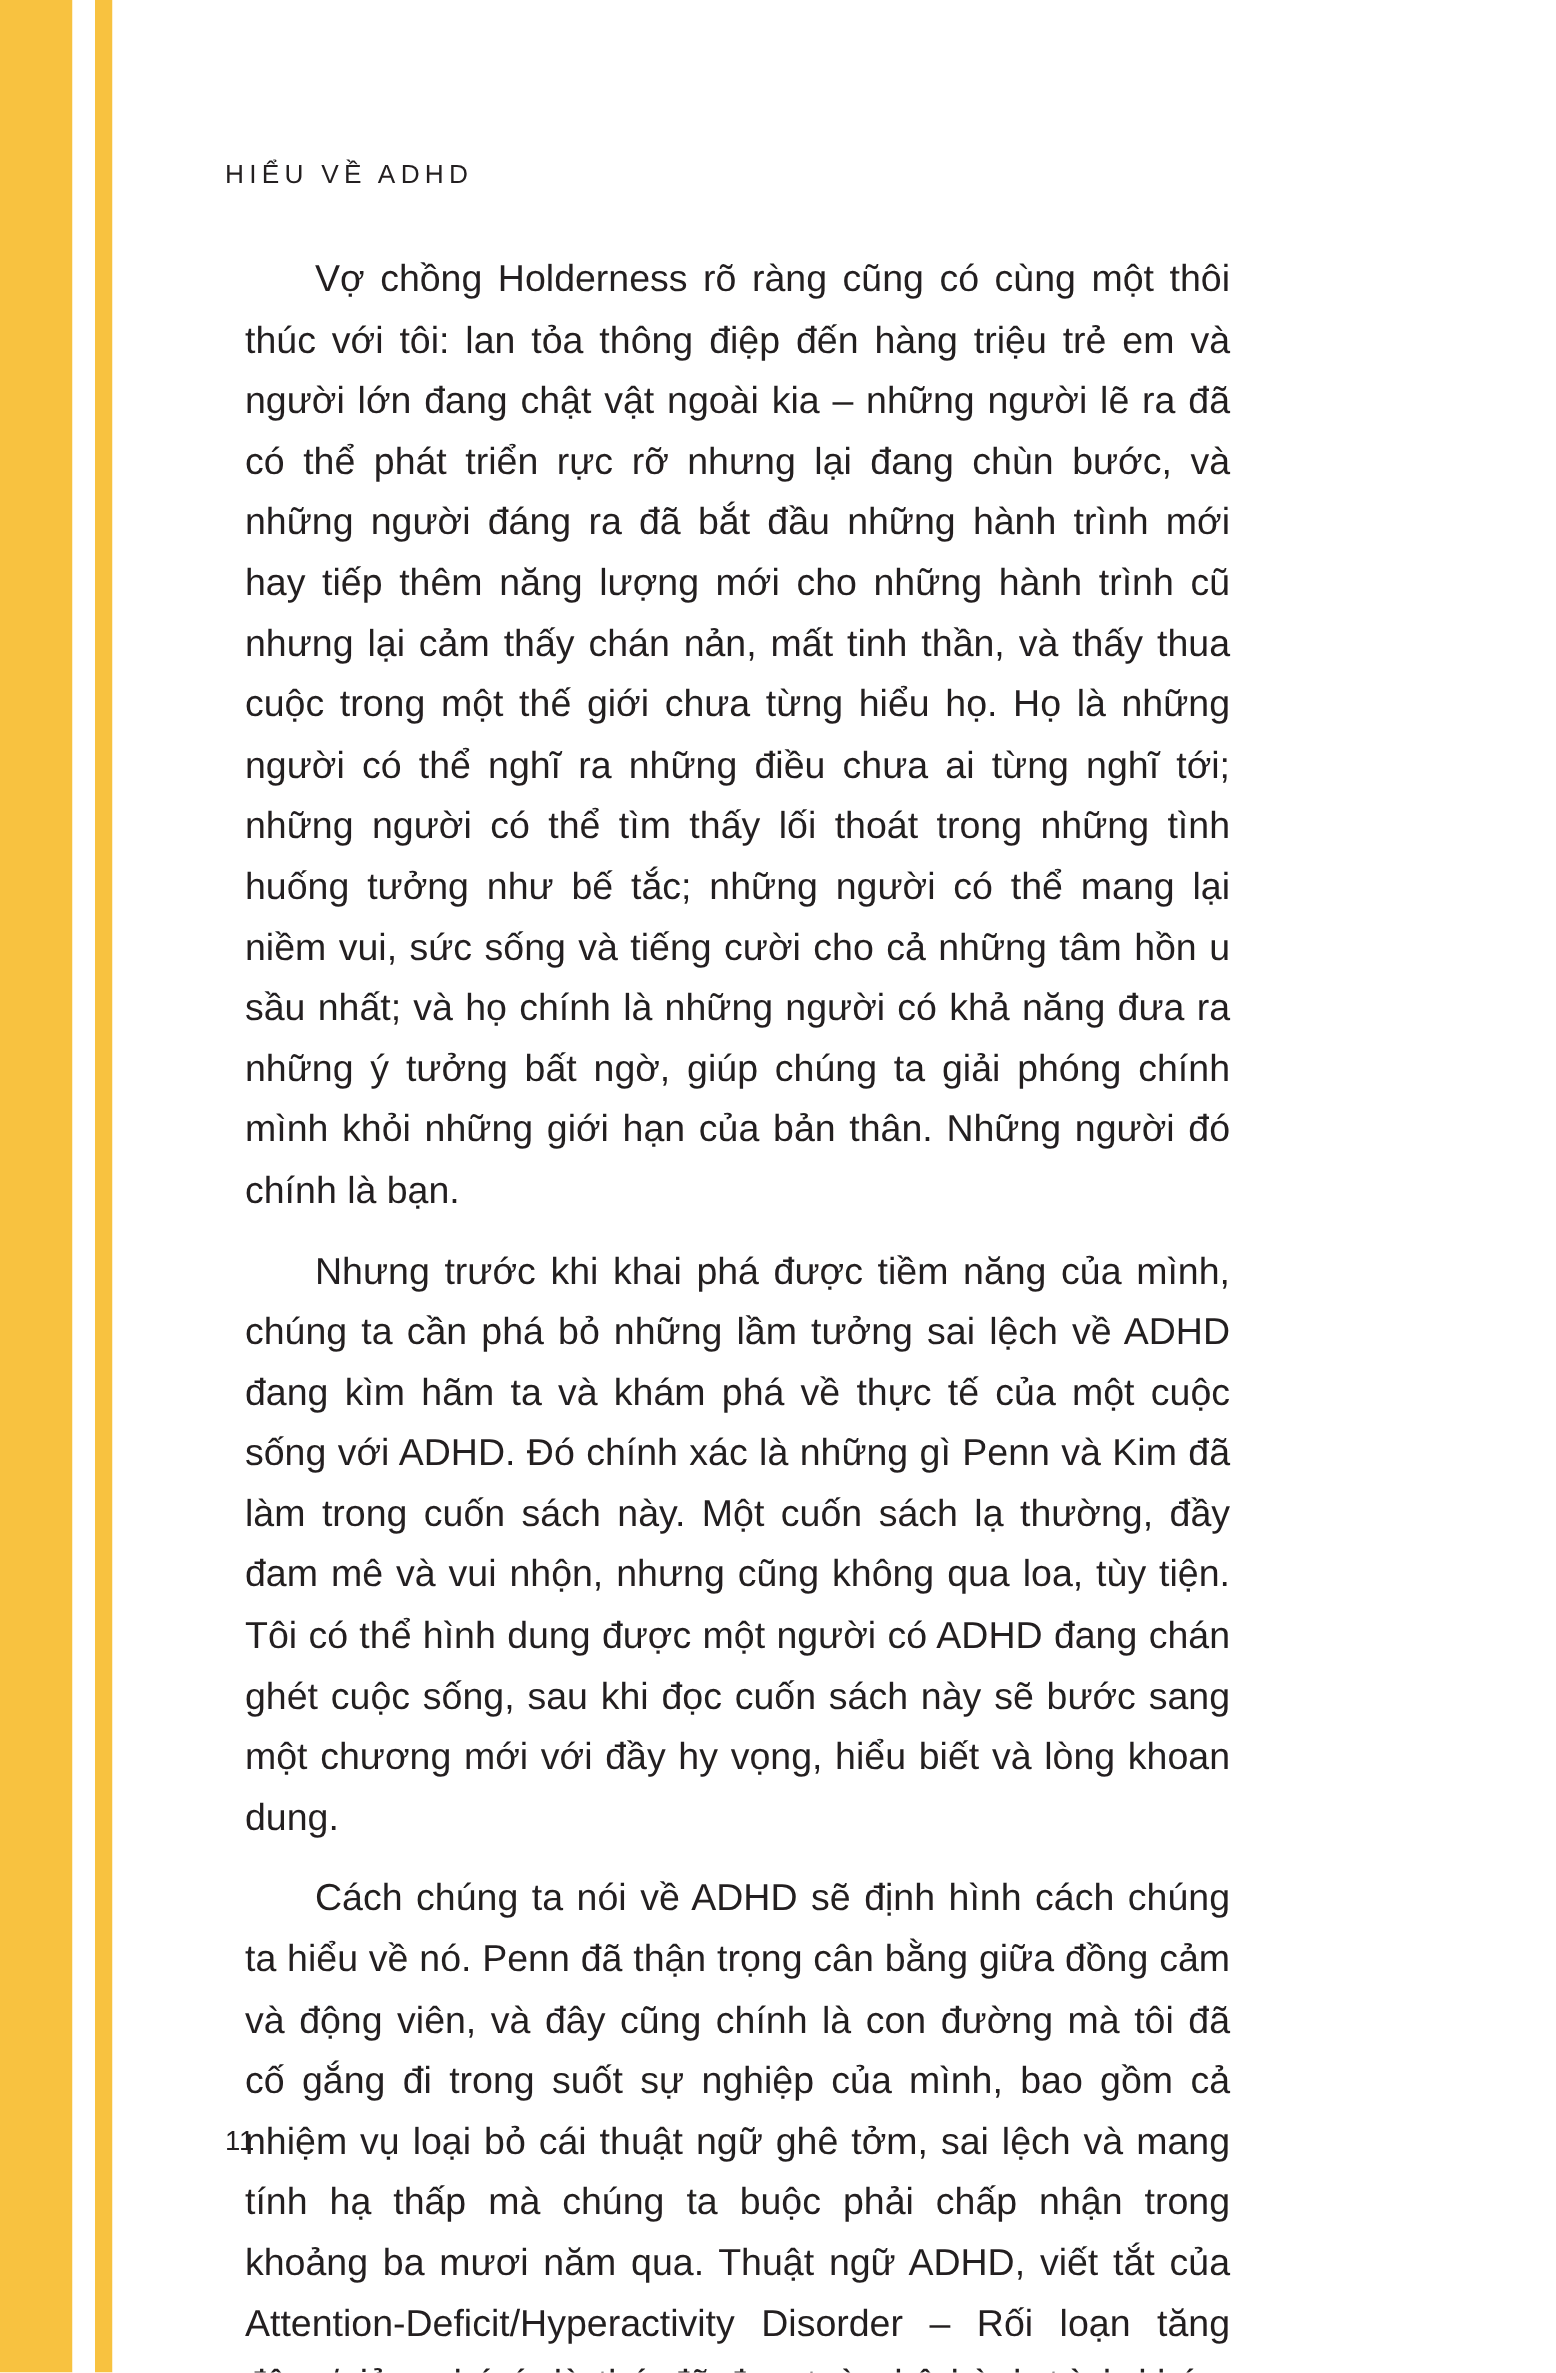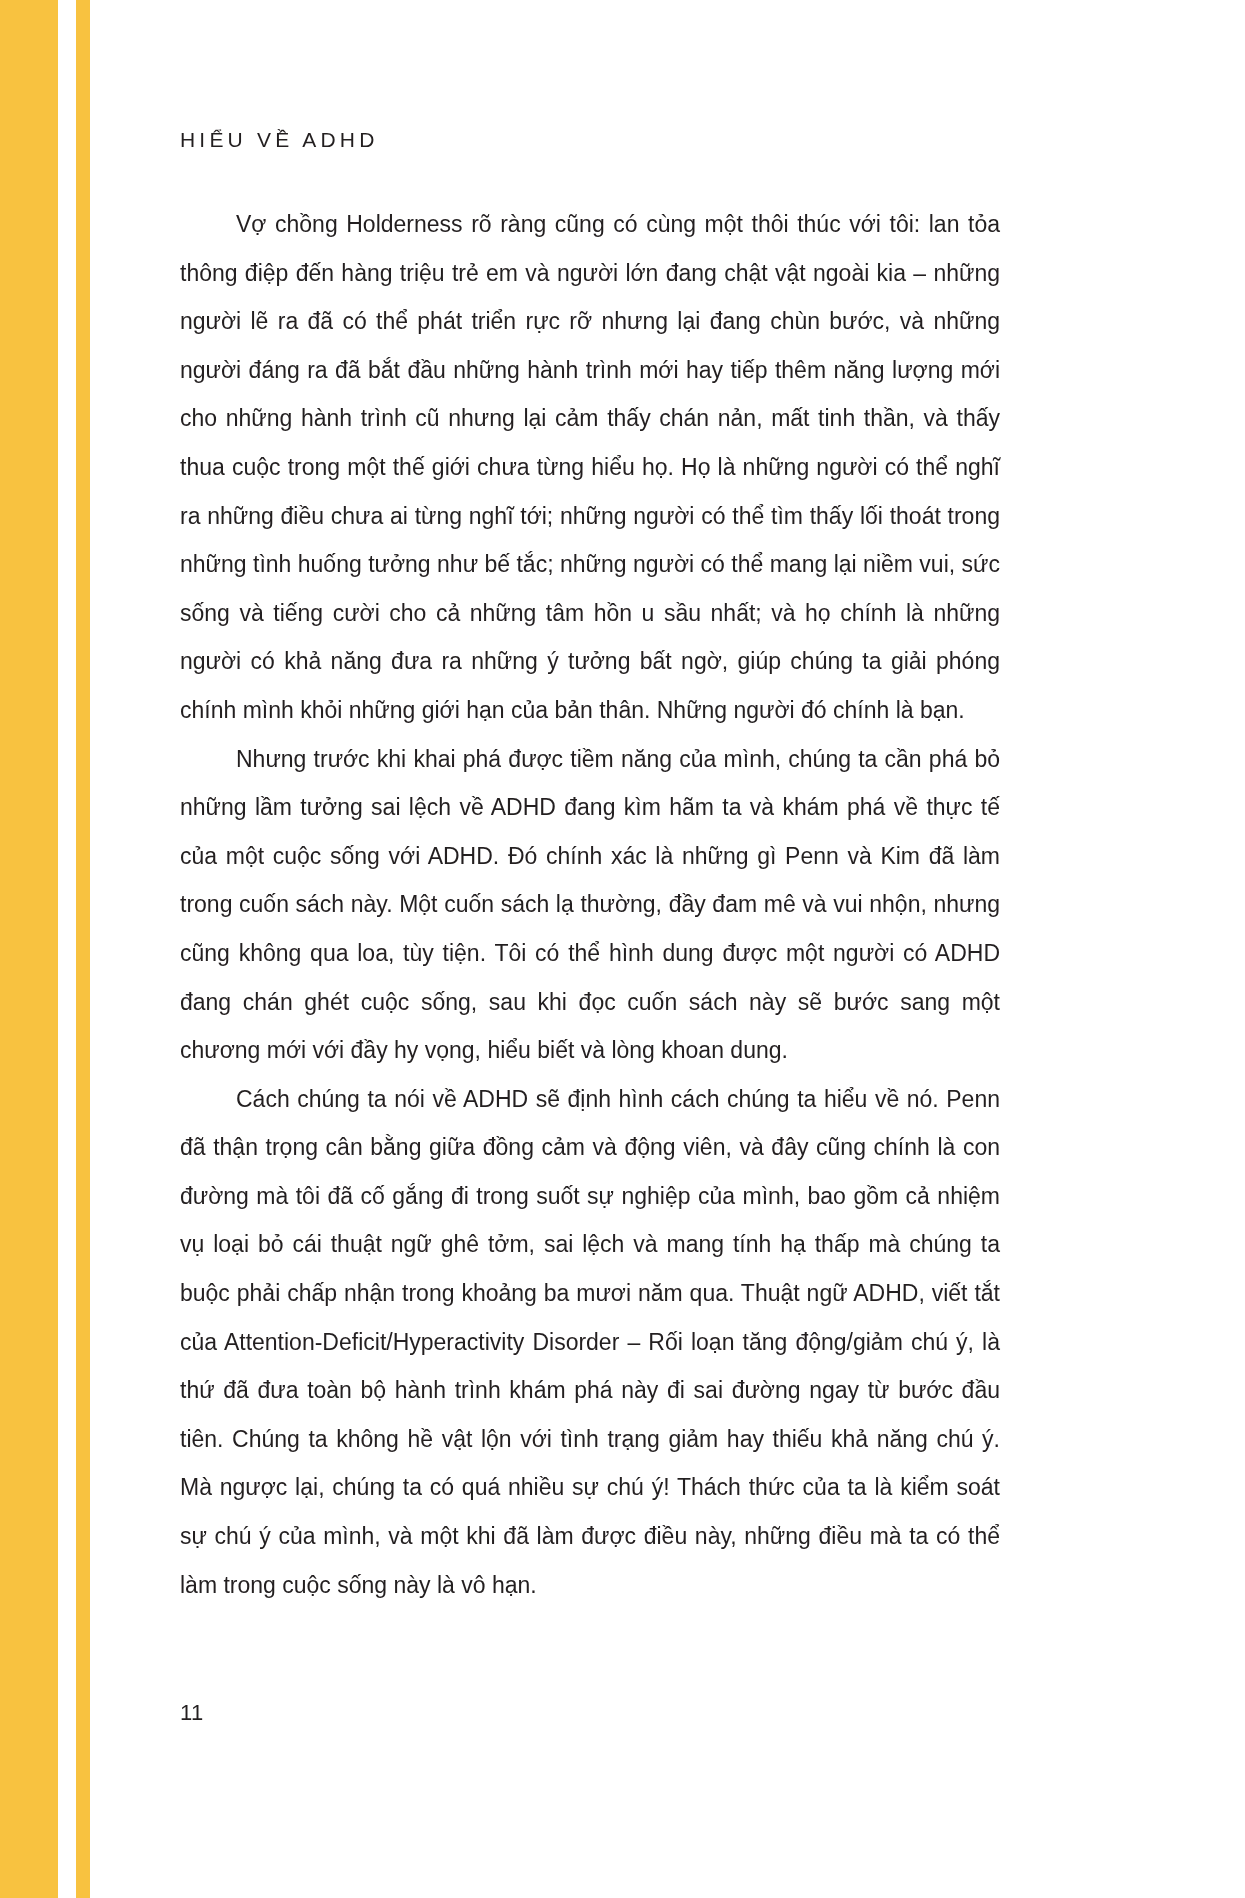--- a/index.html
+++ b/index.html
@@ -60,24 +60,24 @@
   .running-head {
     font-size: 21px;
     letter-spacing: 4.2px;
     color: #231f20;
     font-weight: 400;
     margin: 0 0 48px 0;
     white-space: nowrap;
   }
 
   p.body-par {
-    font-size: 23px;
+    font-size: 30px;
     line-height: 48.6px;
     color: #231f20;
-    margin: 0;
+    margin: 16px;
     text-align: justify;
     text-justify: inter-word;
     text-indent: 56px;
     hyphens: none;
   }
 
   .folio {
     position: absolute;
     left: 90px;
     top: 1700px;

